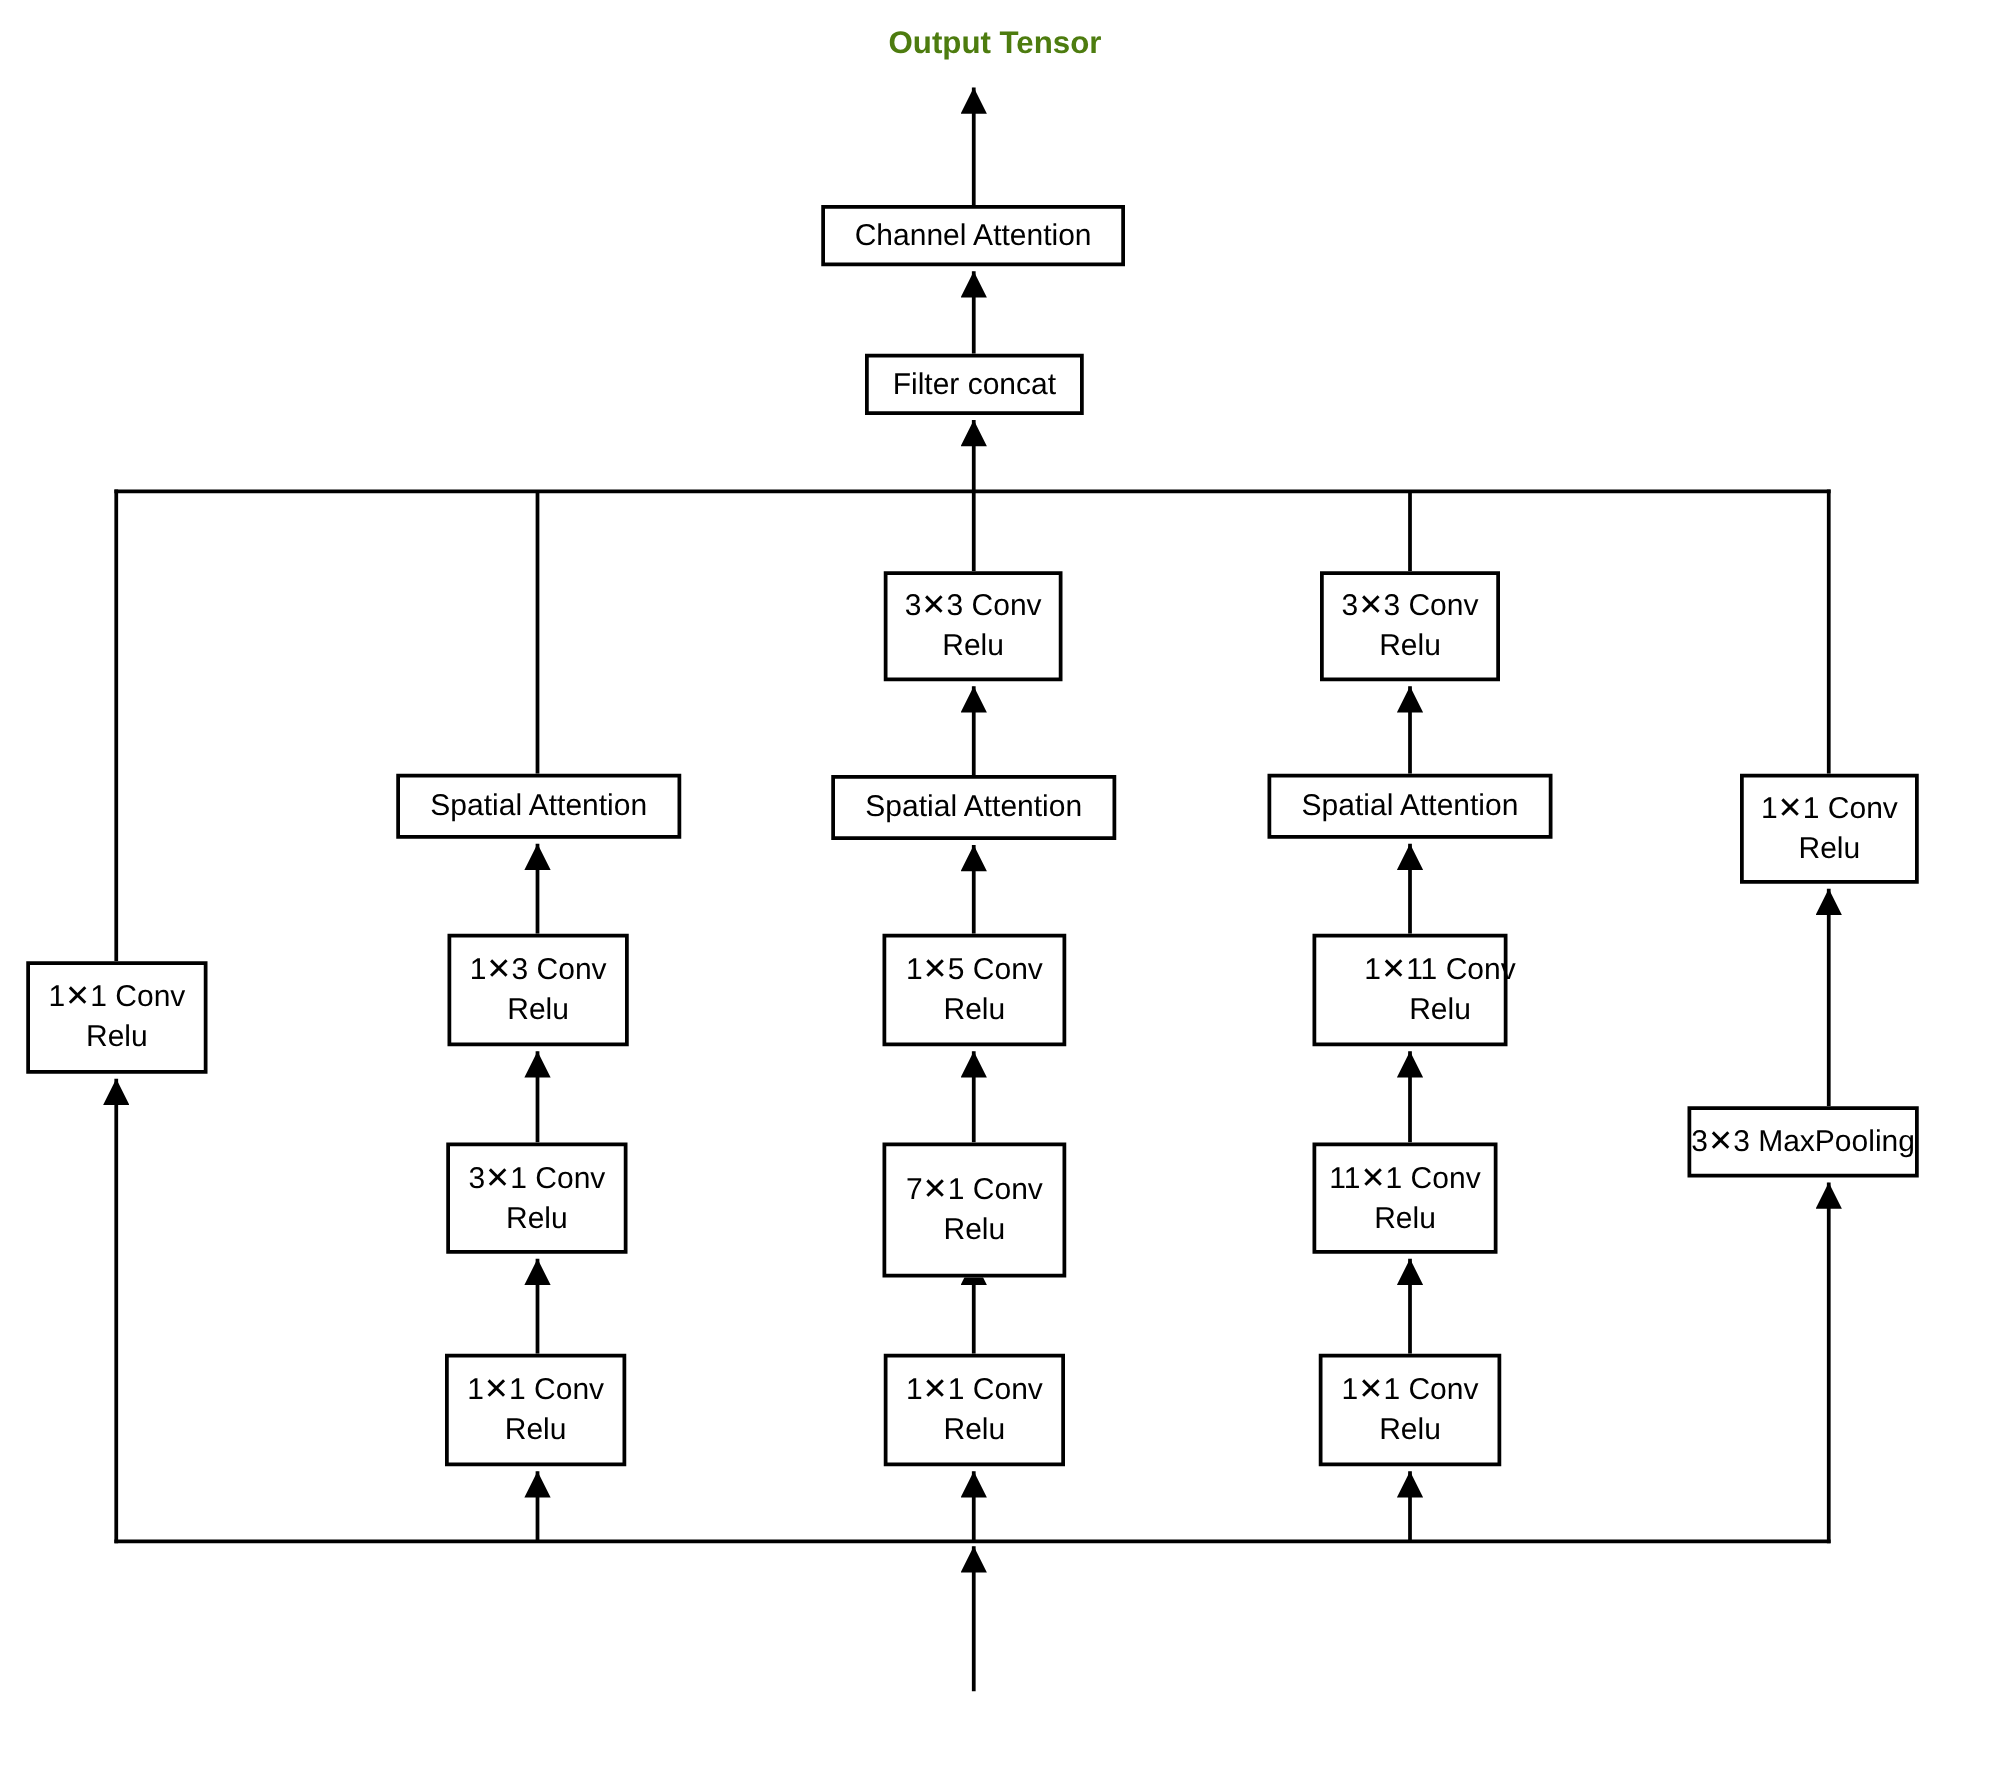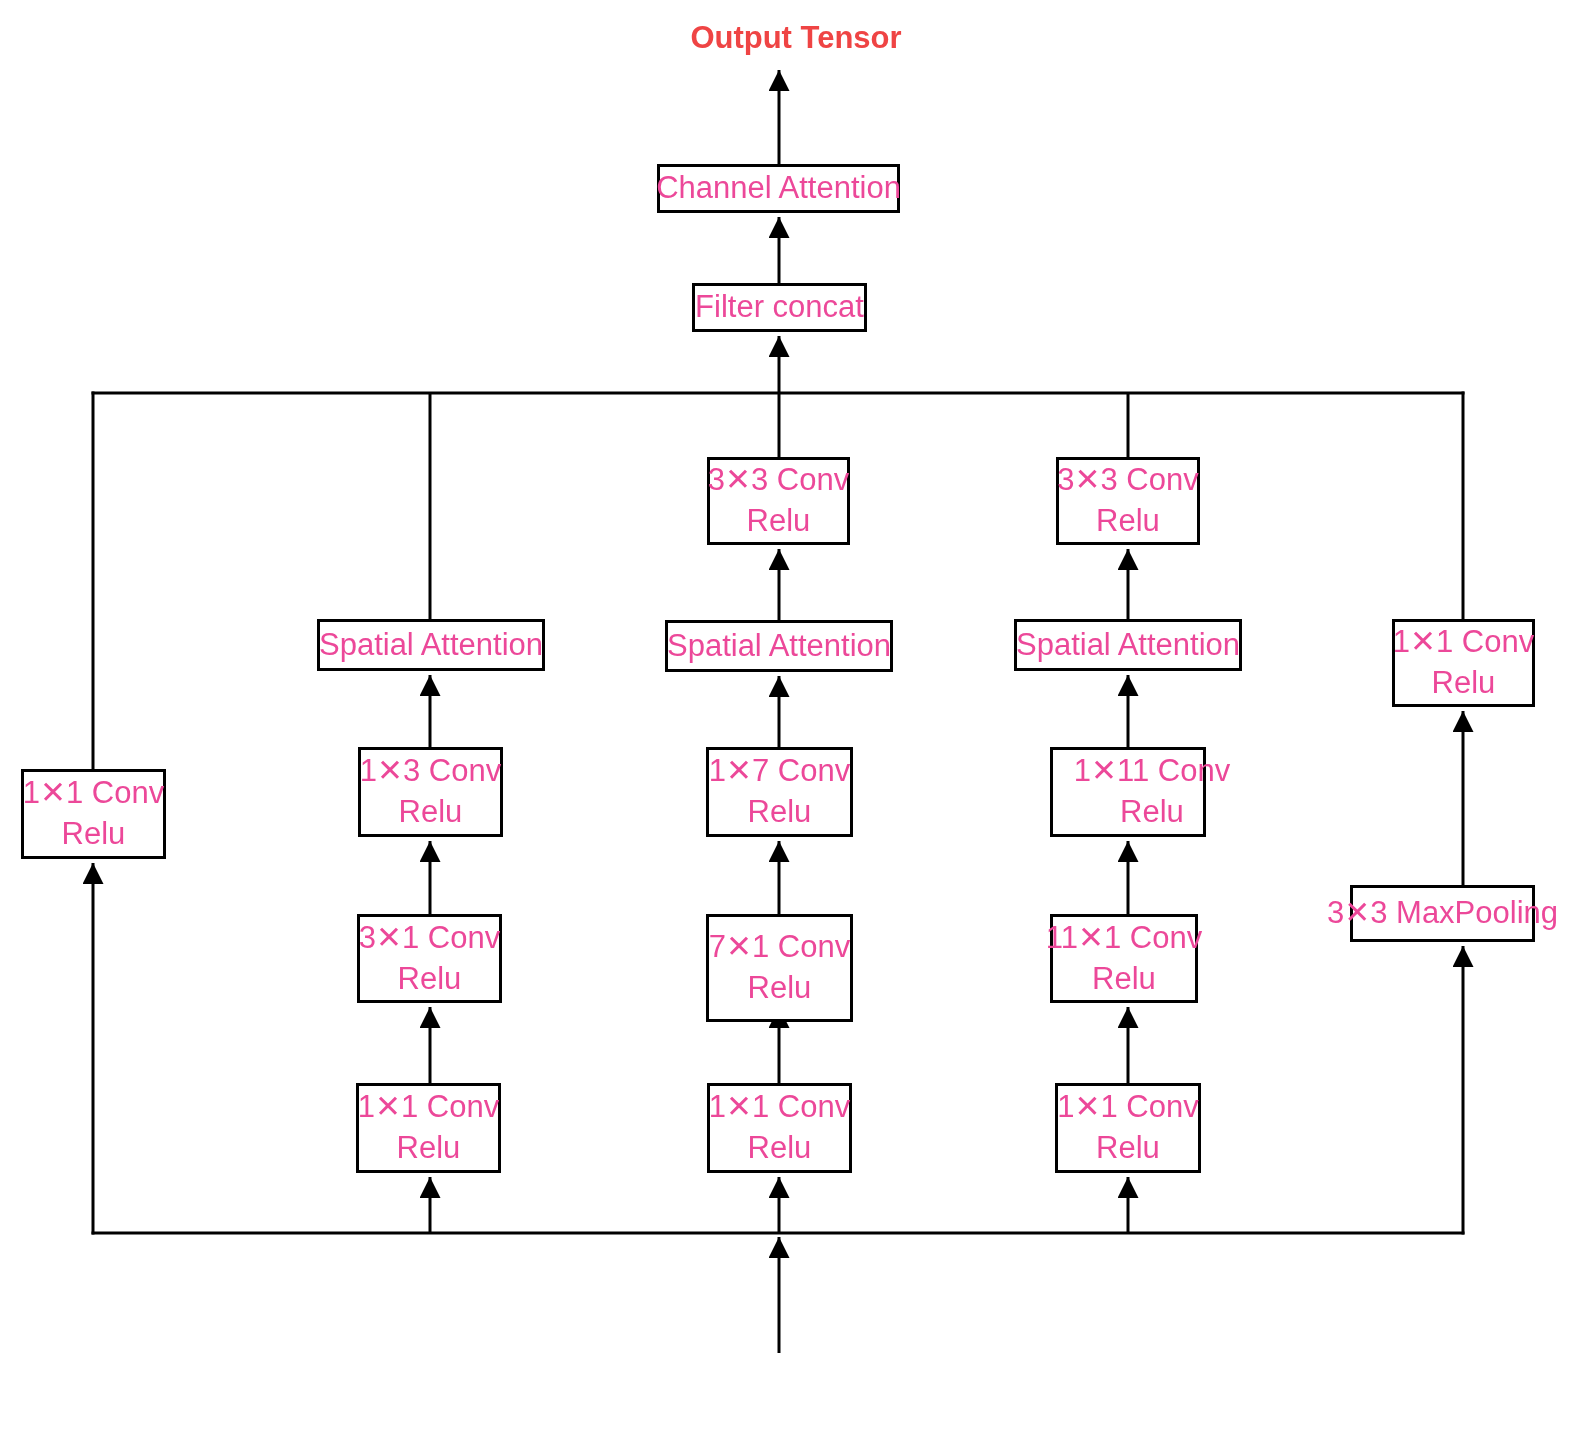--- a/index.html
+++ b/index.html
@@ -23,36 +23,36 @@
   .ln {
     stroke: #000000;
     stroke-width: 3;
     fill: none;
   }
   .node {
     position: absolute;
     box-sizing: border-box;
     border: 3px solid #000000;
     background: #ffffff;
-    color: #ec4899;
+    color: #000000;
     display: flex;
     flex-direction: column;
     align-items: center;
     justify-content: center;
     text-align: center;
-    font-size: 31px;
+    font-size: 24px;
     line-height: 1.32;
     white-space: nowrap;
   }
   .title {
     position: absolute;
     width: 400px;
     text-align: center;
-    color: #ef4444;
-    font-size: 31px;
+    color: #4d7c0f;
+    font-size: 25px;
     font-weight: bold;
     white-space: nowrap;
   }
 </style>
 </head>
 <body>
 
 <div id="canvas">
 
   <svg id="wires" width="1592" height="1431" viewBox="0 0 1592 1431">
@@ -130,21 +130,21 @@
   </div>
 
   <div class="node" style="left:707px; top:457px; width:143px; height:88px;">
     <span>3✕3 Conv</span>
     <span>Relu</span>
   </div>
   <div class="node" style="left:665px; top:620px; width:228px; height:52px;">
     <span>Spatial Attention</span>
   </div>
   <div class="node" style="left:706px; top:747px; width:147px; height:90px;">
-    <span>1✕7 Conv</span>
+    <span>1✕5 Conv</span>
     <span>Relu</span>
   </div>
   <div class="node" style="left:706px; top:914px; width:147px; height:108px;">
     <span>7✕1 Conv</span>
     <span>Relu</span>
   </div>
   <div class="node" style="left:707px; top:1083px; width:145px; height:90px;">
     <span>1✕1 Conv</span>
     <span>Relu</span>
   </div>

